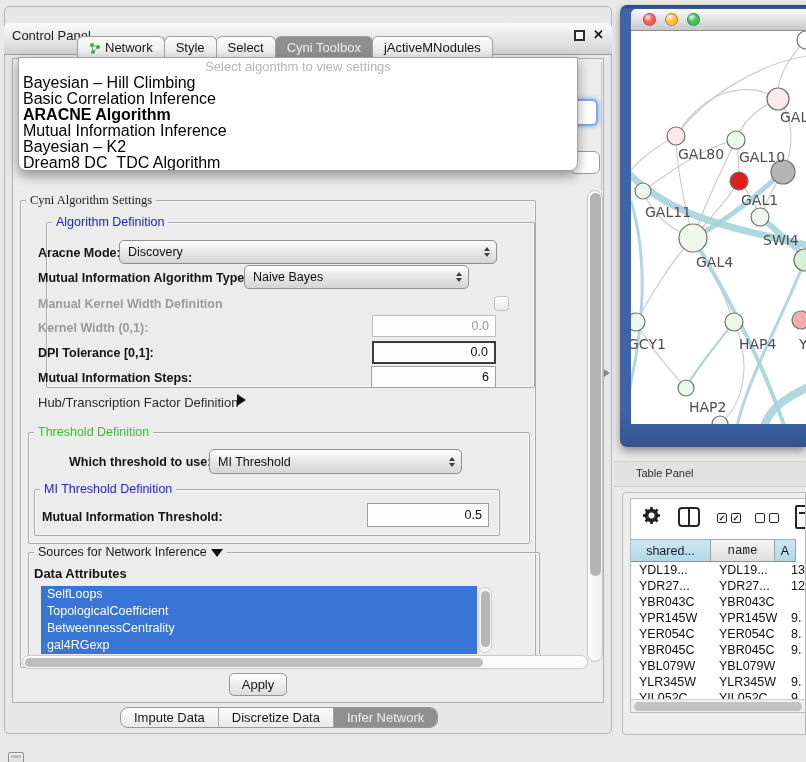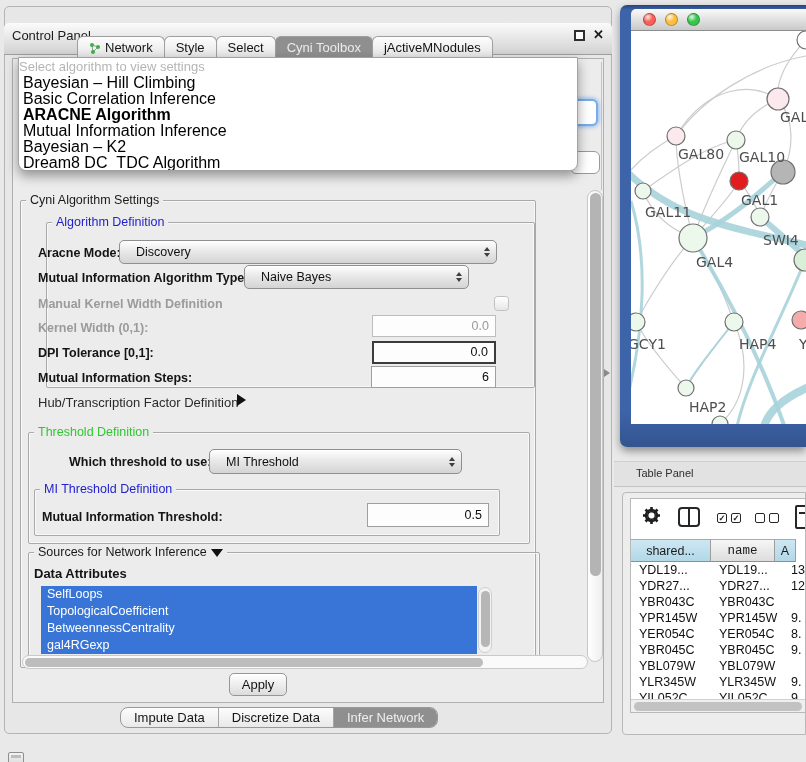--- a/index.html
+++ b/index.html
@@ -40,39 +40,39 @@
   .frag-combo-focus { left:572px; top:99px; width:26px; height:27px; background:#fff;
         border:2px solid #79abe8; border-radius:6px; box-shadow:0 0 4px 1px #8cb9ec; z-index:5; }
   .frag-field { left:570px; top:151px; width:30px; height:23px; background:#fff;
         border:1px solid #9a9a9a; border-radius:6px; z-index:5; }
   .frag-vline { left:601px; top:62px; width:1px; height:128px; background:#c2c2c2; z-index:4; }
 
   
   .popup { left:18px; top:57px; width:560px; height:114px; background:#ffffff;
         border:1px solid #a2a2a2; border-radius:0 0 8px 8px;
         box-shadow:0 5px 12px rgba(0,0,0,.38); z-index:50; overflow:hidden; }
-  .popup-prompt { height:17px; line-height:17px; text-align:left; font-size:13px; color:#b5b5b5; }
+  .popup-prompt { height:17px; line-height:17px; text-align:center; font-size:13px; color:#b5b5b5; }
   .popup-item { height:16px; line-height:16px; font-size:16px; color:#000; padding-left:4px; white-space:nowrap; }
   .popup-item.bold { font-weight:bold; }
 
   
   .group { position:absolute; border:1px solid #a9a9a9; border-radius:2px;
         box-shadow:inset 0 0 0 1px rgba(255,255,255,.65); }
   .legend { position:absolute; top:-8px; left:5px; background:#ececec; padding:0 4px;
         font-size:12.5px; color:#1a1a1a; white-space:nowrap; }
   .legend.blue { color:#2222cc; }
   .legend.green { color:#2ec82e; }
 
   .lbl { position:absolute; font-size:12.5px; font-weight:bold; color:#141414; white-space:nowrap; }
   .lbl.plain { font-weight:normal; color:#2a2a2a; }
   .lbl.dis { color:#9b9b9b; }
 
   .combo { position:absolute; height:24px; border:1px solid #8f8f8f; border-radius:5px;
         background:linear-gradient(#ffffff,#e9e9e9 45%,#d4d4d4);
-        font-size:12.5px; color:#101010; display:flex; align-items:center; padding-left:16px; }
+        font-size:12.5px; color:#101010; display:flex; align-items:center; padding-left:8px; }
   .combo .arrows { position:absolute; right:6px; top:0; bottom:0; display:flex;
         flex-direction:column; justify-content:center; gap:2px; }
   .tri-up { width:0; height:0; border-left:3.5px solid transparent; border-right:3.5px solid transparent;
         border-bottom:4.5px solid #3e3e3e; }
   .tri-down { width:0; height:0; border-left:3.5px solid transparent; border-right:3.5px solid transparent;
         border-top:4.5px solid #3e3e3e; }
 
   .field { position:absolute; background:#fdfdfd; border:1px solid #9f9f9f;
         font-size:12.5px; color:#0c0c0c; text-align:right; padding-right:6px; }
   .field.dis { border-color:#bdbdbd; color:#9a9a9a; }
@@ -223,21 +223,21 @@
 <div class="abs popup">
   <div class="popup-prompt">Select algorithm to view settings</div>
   <div class="popup-item">Bayesian – Hill Climbing</div>
   <div class="popup-item">Basic Correlation Inference</div>
   <div class="popup-item bold">ARACNE Algorithm</div>
   <div class="popup-item">Mutual Information Inference</div>
   <div class="popup-item">Bayesian – K2</div>
   <div class="popup-item">Dream8 DC_TDC Algorithm</div>
 </div>
 
-<div class="group" style="left:20px; top:200px; width:516px; height:468px;">
+<div class="group" style="left:20px; top:200px; width:516px; height:468px;font-family:Liberation Serif, serif;">
   <span class="legend">Cyni Algorithm Settings</span>
 </div>
 
 <div class="group" style="left:46px; top:222px; width:489px; height:166px;">
   <span class="legend blue">Algorithm Definition</span>
 </div>
 <span class="lbl" style="left:38px; top:246px;">Aracne Mode:</span>
 <div class="combo" style="left:119px; top:240px; width:378px;">
   <span>Discovery</span>
   <span class="arrows">

